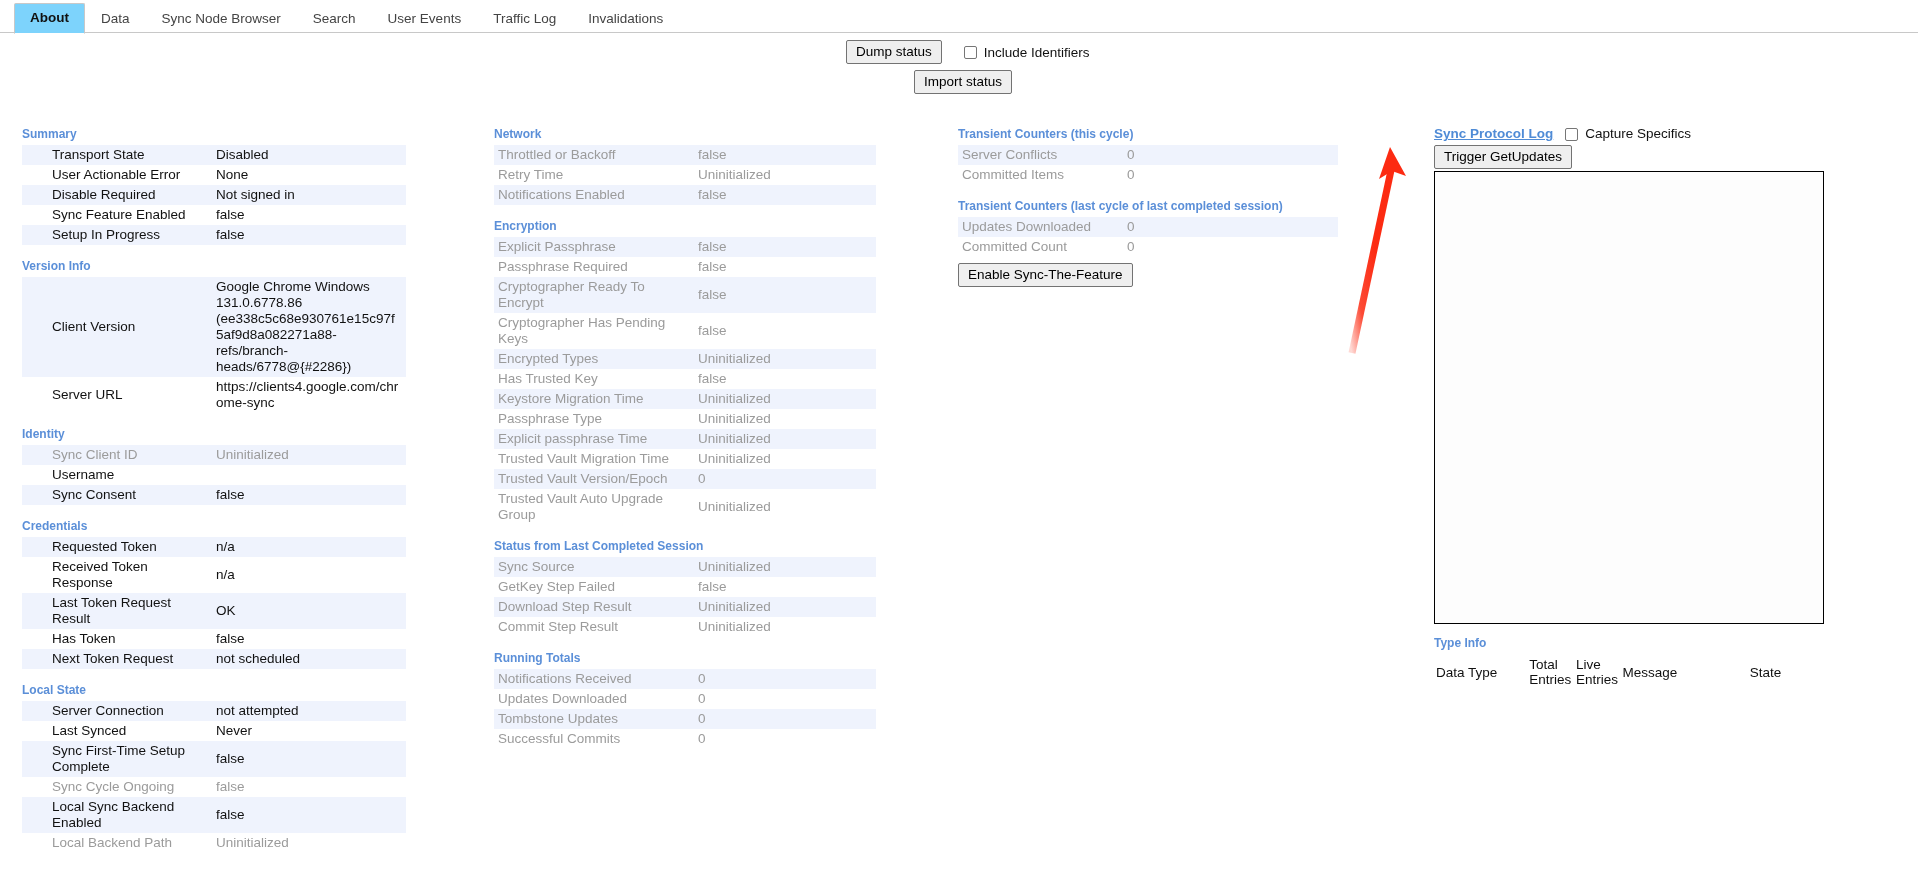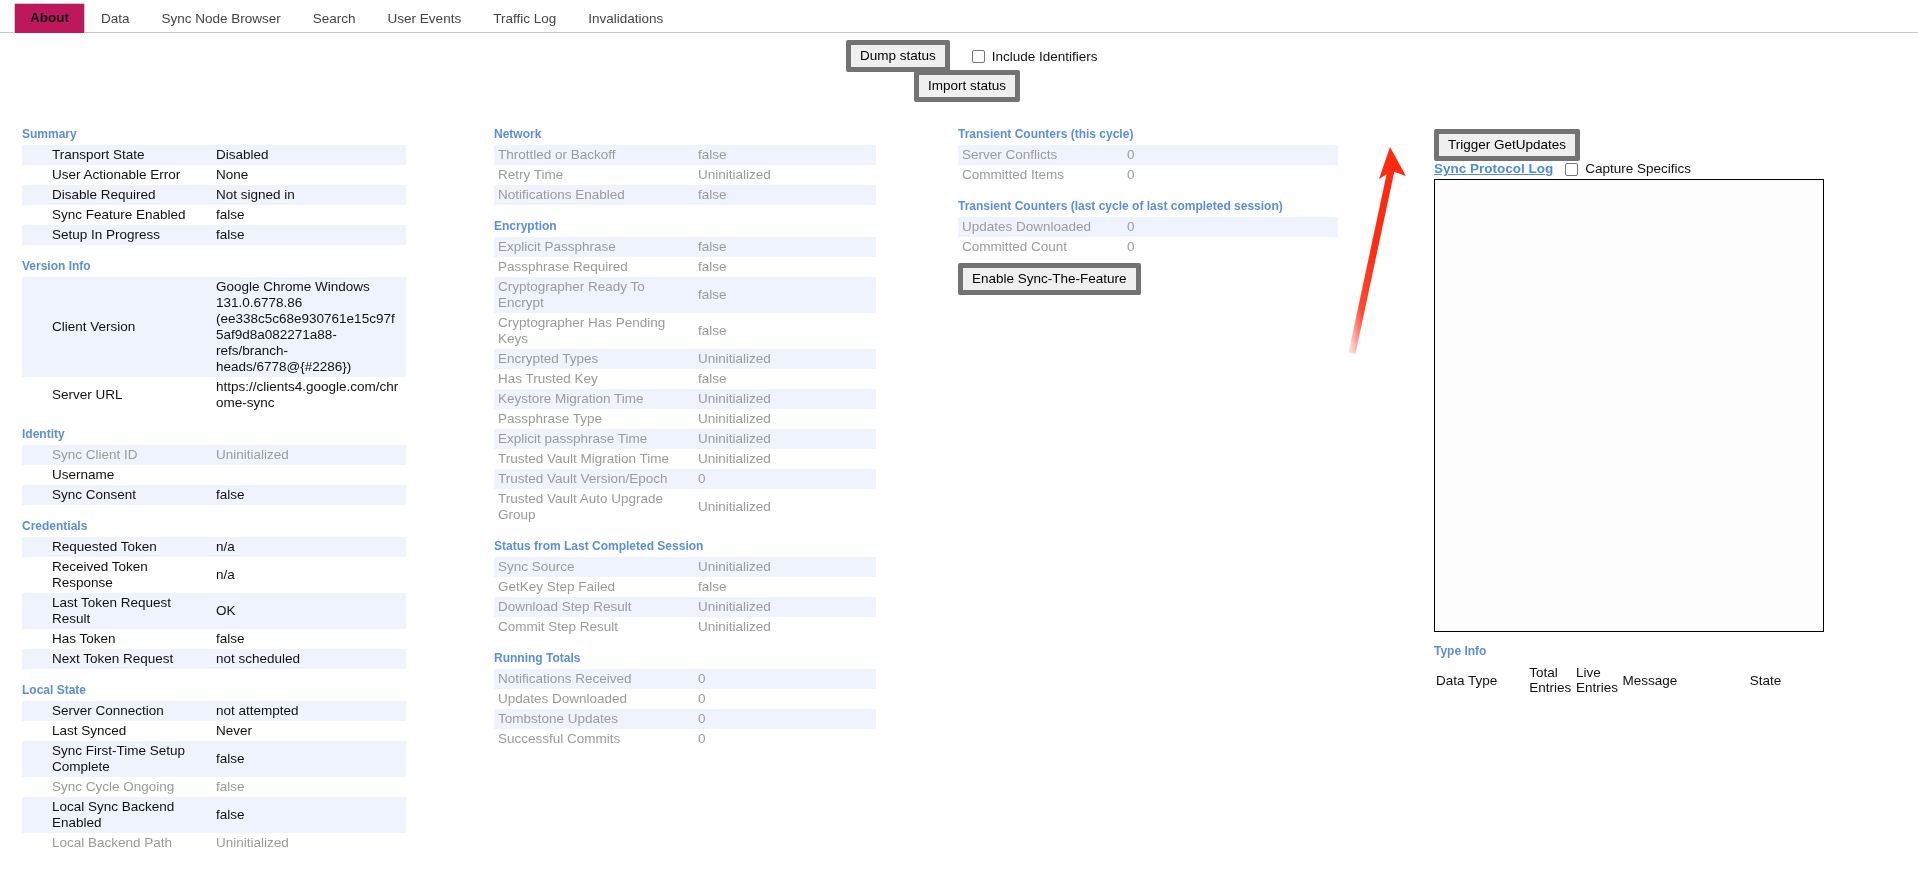--- a/index.html
+++ b/index.html
@@ -28,37 +28,37 @@
     cursor: pointer;
     border: 1px solid transparent;
     border-bottom: none;
     position: relative;
     top: 1px;
     white-space: nowrap;
   }
   .tab.active {
     font-weight: bold;
     color: #111;
-    background: #be185d;
+    background: #7dd3fc;
     border: 1px solid #c8c8c8;
     border-bottom: 1px solid #ffffff;
     border-radius: 2px 2px 0 0;
   }
 
   
   #actionbar {
     position: relative;
     height: 55px;
   }
   .btn {
     font-family: "Liberation Sans", sans-serif;
     font-size: 13.5px;
     color: #000;
     background: #efefef;
-    border: 5px solid #737373;
+    border: 1px solid #737373;
     border-radius: 2px;
     padding: 2px 9px 3px 9px;
     line-height: 17px;
     cursor: pointer;
     display: inline-block;
   }
   #dump-row {
     position: absolute; left: 846px; top: 7px;
     display: flex; align-items: center; gap: 0;
   }
@@ -471,27 +471,27 @@
             <td class="v">0</td>
           </tr>
         </tbody>
       </table>
     <div class="enable-btn-wrap">
       <span class="btn">Enable Sync-The-Feature</span>
     </div>
   </div>
 
   <div class="col" id="col4">
-    <div id="trigger-wrap">
-      <span class="btn">Trigger GetUpdates</span>
-    </div>
     <div id="proto-head">
       <span class="lnk">Sync Protocol Log</span>
       <span class="cbx" style="margin-left:12px;"></span>
       <span class="cbx-label">Capture Specifics</span>
+    </div>
+    <div id="trigger-wrap">
+      <span class="btn">Trigger GetUpdates</span>
     </div>
     <div id="protolog-box"></div>
 
     <h3 class="sec" id="typeinfo-head">Type Info</h3>
     <table id="typeinfo-table">
       <thead>
         <tr>
           <th id="th-dt">Data Type</th>
           <th id="th-te">Total Entries</th>
           <th id="th-le">Live Entries</th>

